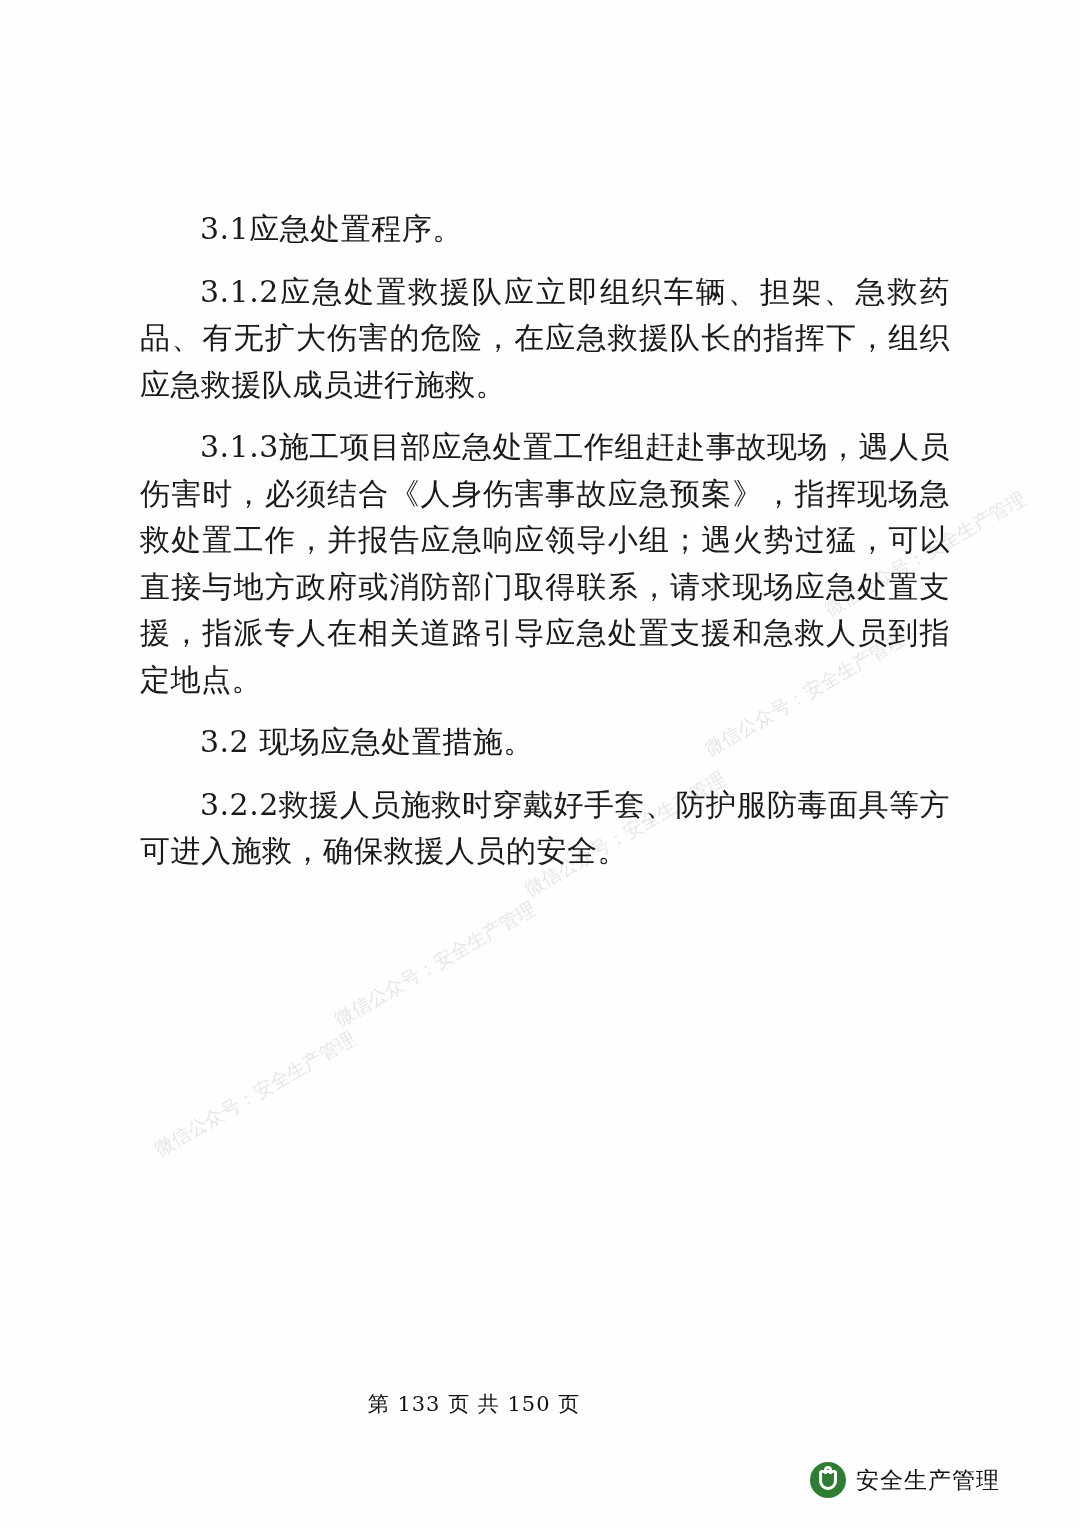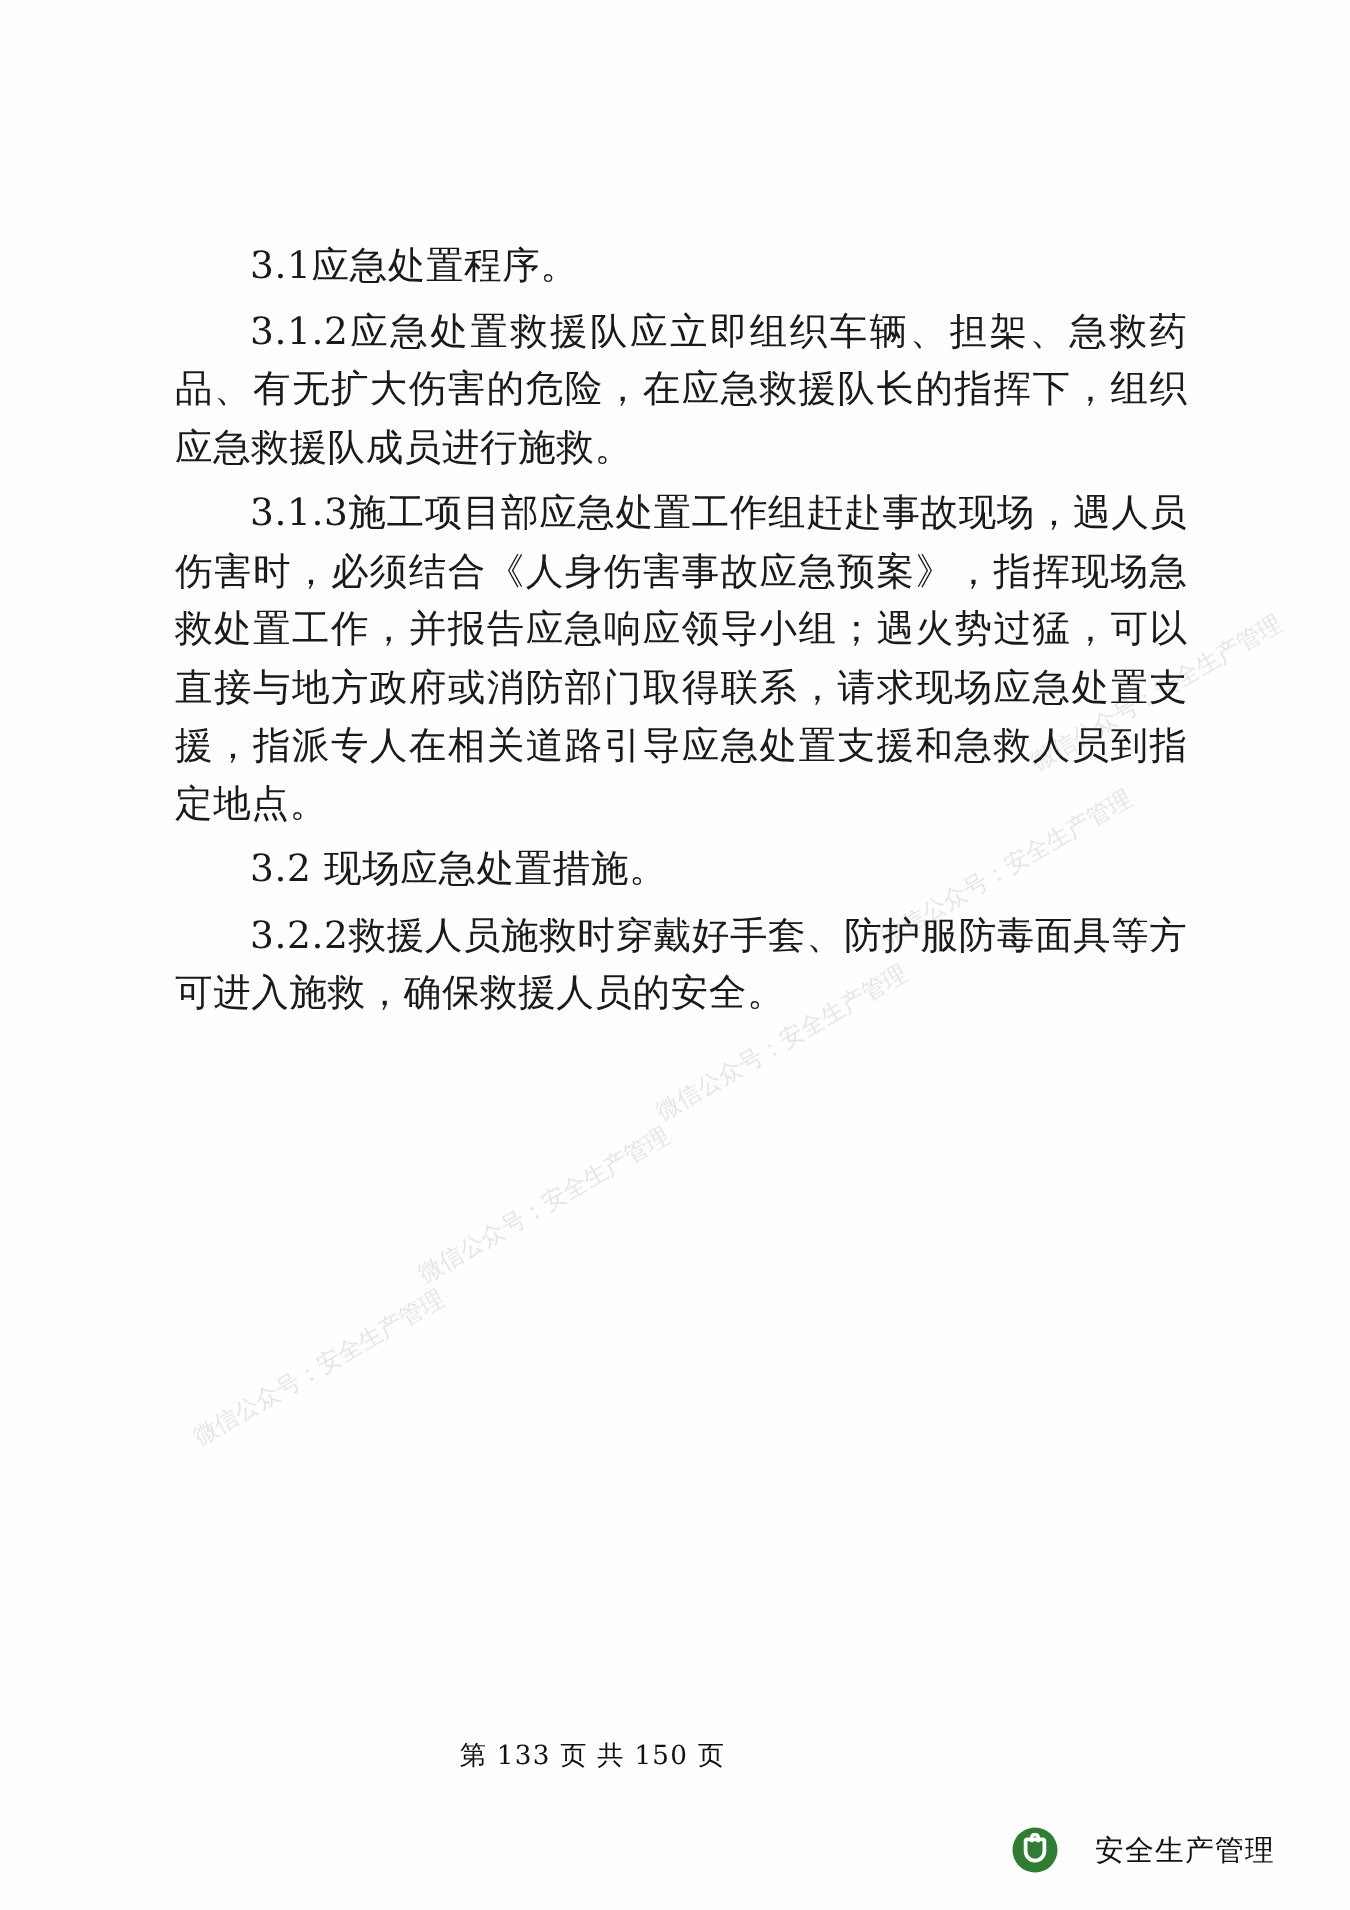--- a/index.html
+++ b/index.html
@@ -27,20 +27,21 @@
   .para {
     font-size: 30px;
     line-height: 1.55;
     text-align: justify;
     text-justify: inter-ideograph;
     margin: 0 0 6px 0;
     letter-spacing: 0.5px;
   }
   .indent {
     text-indent: 60px;
+    margin-top: 16px;
   }
   .footer {
     position: absolute;
     left: 0;
     top: 1390px;
     width: 948px;
     text-align: center;
     font-size: 21px;
     letter-spacing: 1px;
     color: #111;
@@ -105,21 +106,20 @@
     border: 3px solid #ffffff;
     border-bottom: none;
     border-radius: 6px 6px 0 0;
     box-sizing: border-box;
   }
   .badge-text {
     font-family: Liberation Serif, serif;
     font-size: 23px;
     color: #111;
     letter-spacing: 1px;
-    margin-left: 20px;
   }
 </style>
 </head>
 <body>
 
 <div class="page">
 
   <div class="watermark-layer">
     <div class="wm wm1">微信公众号：安全生产管理</div>
     <div class="wm wm2">微信公众号：安全生产管理</div>

